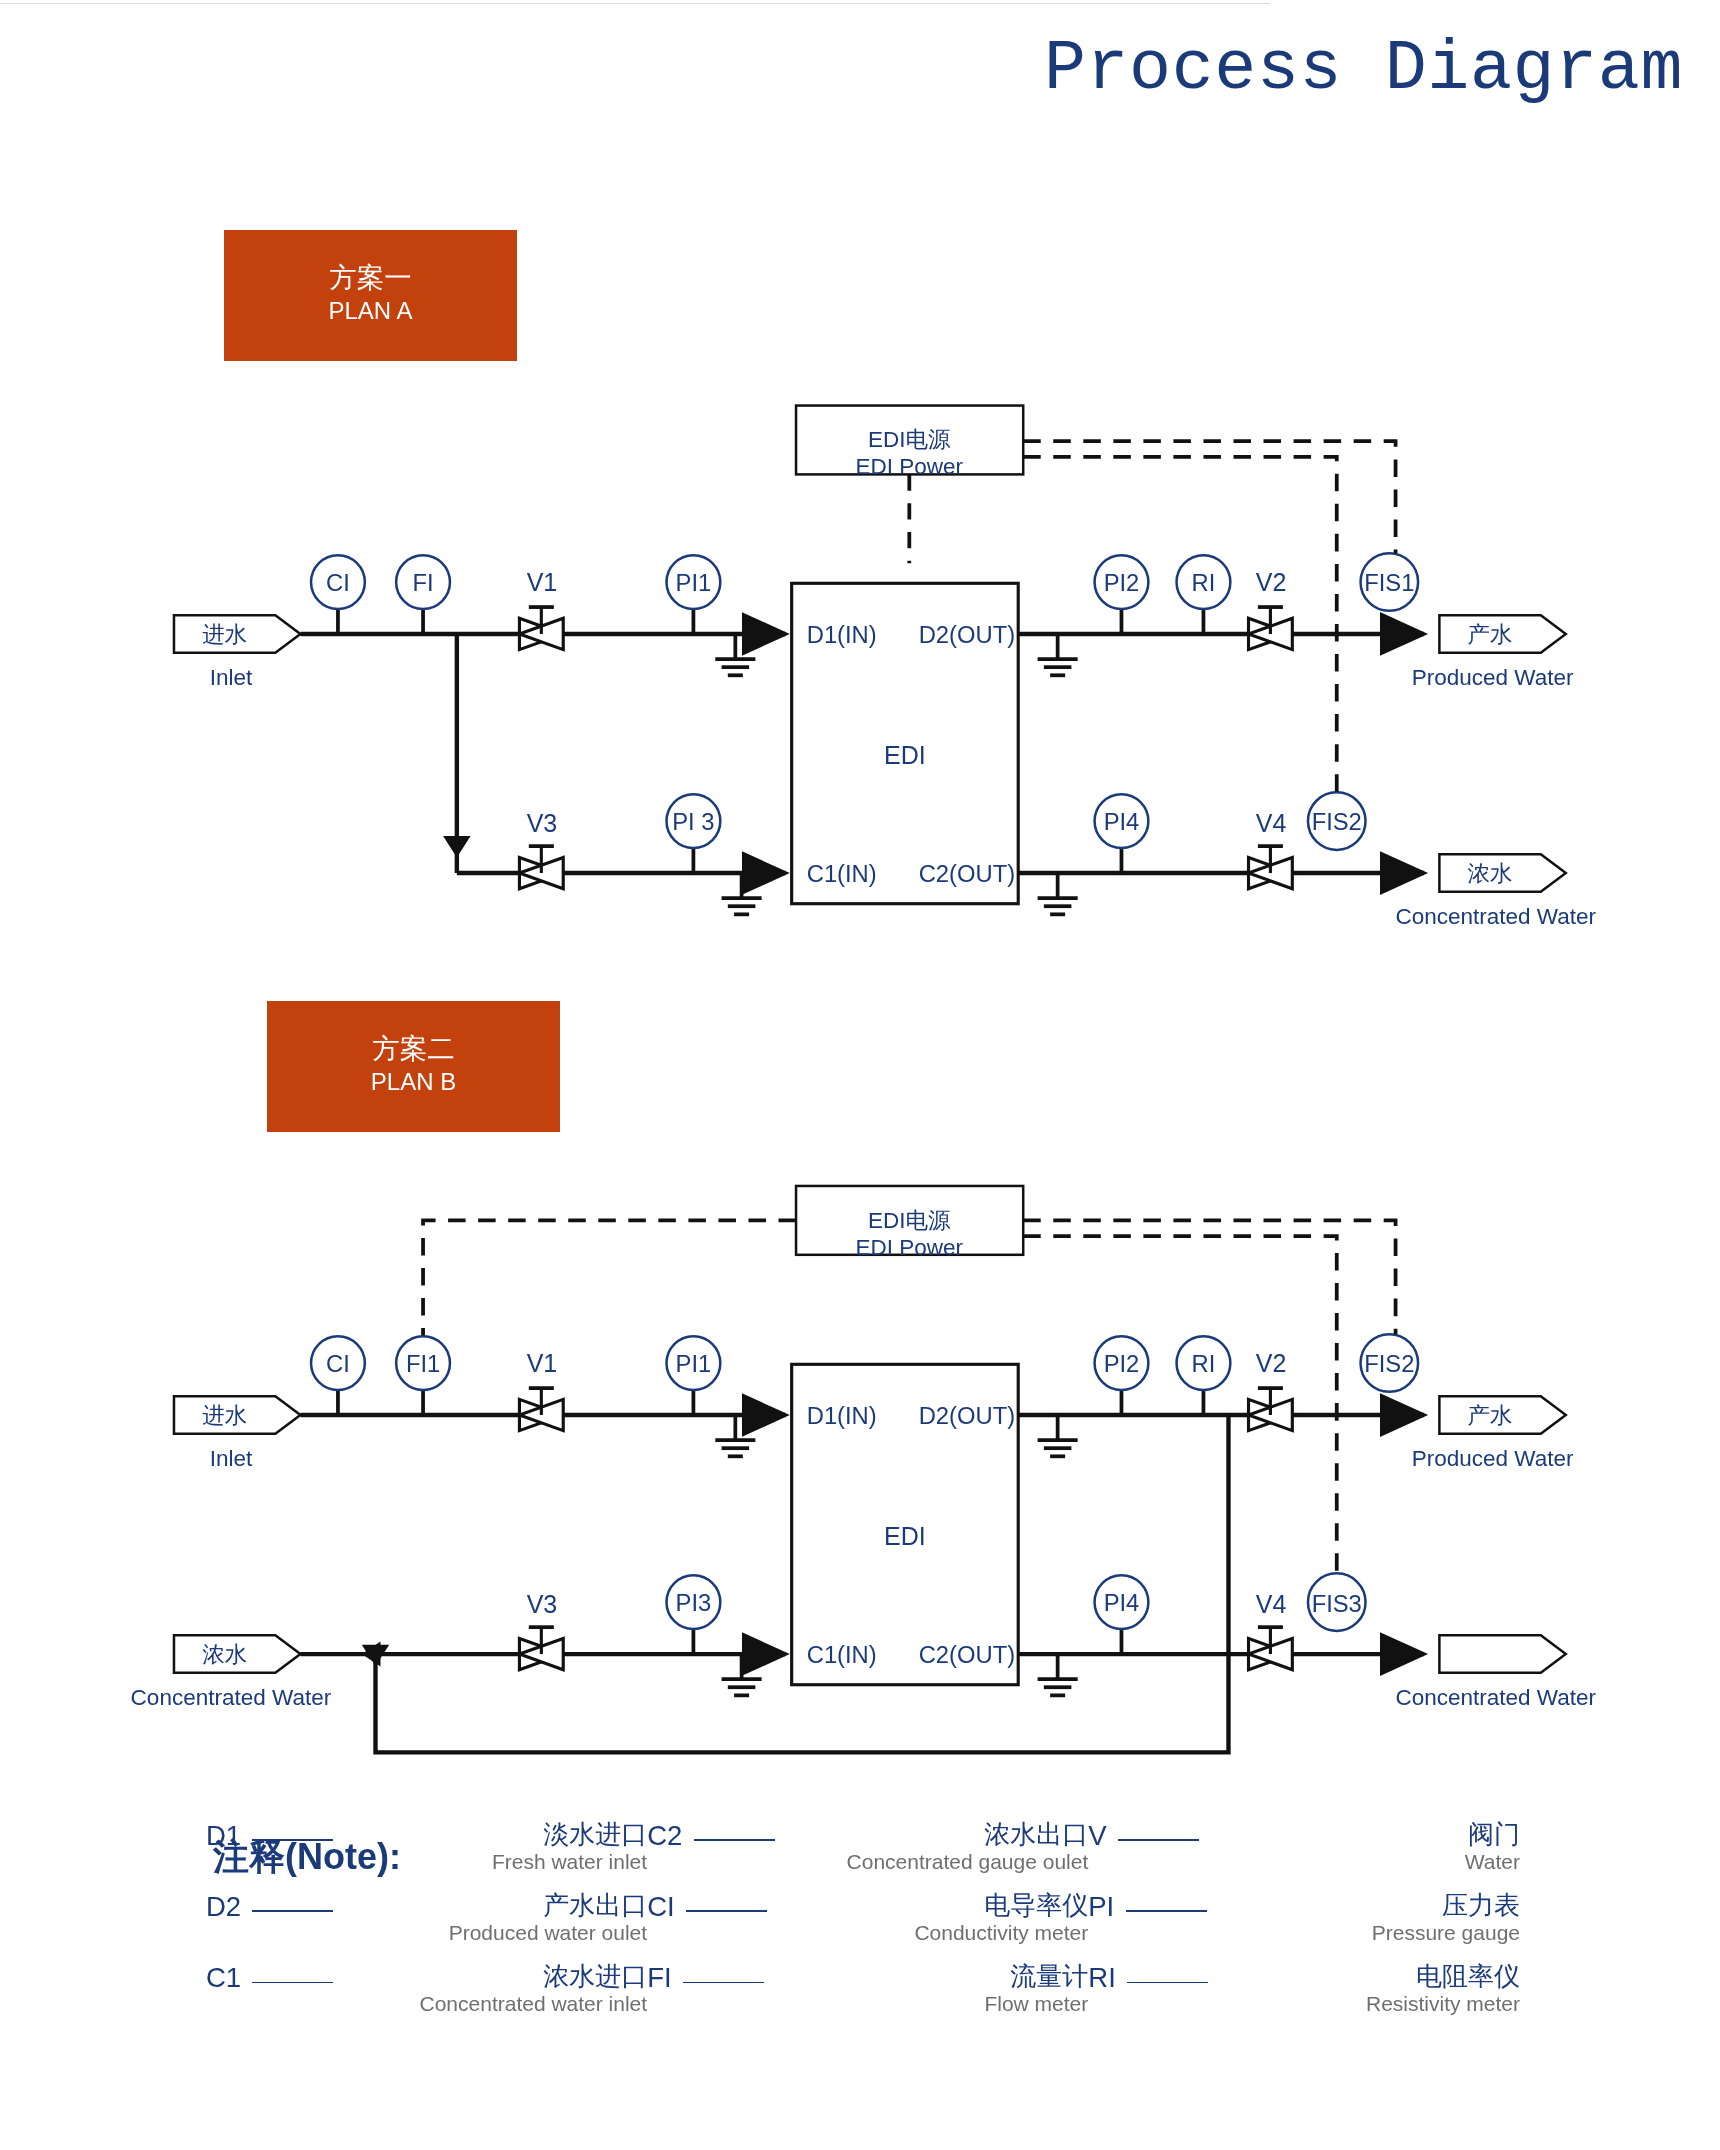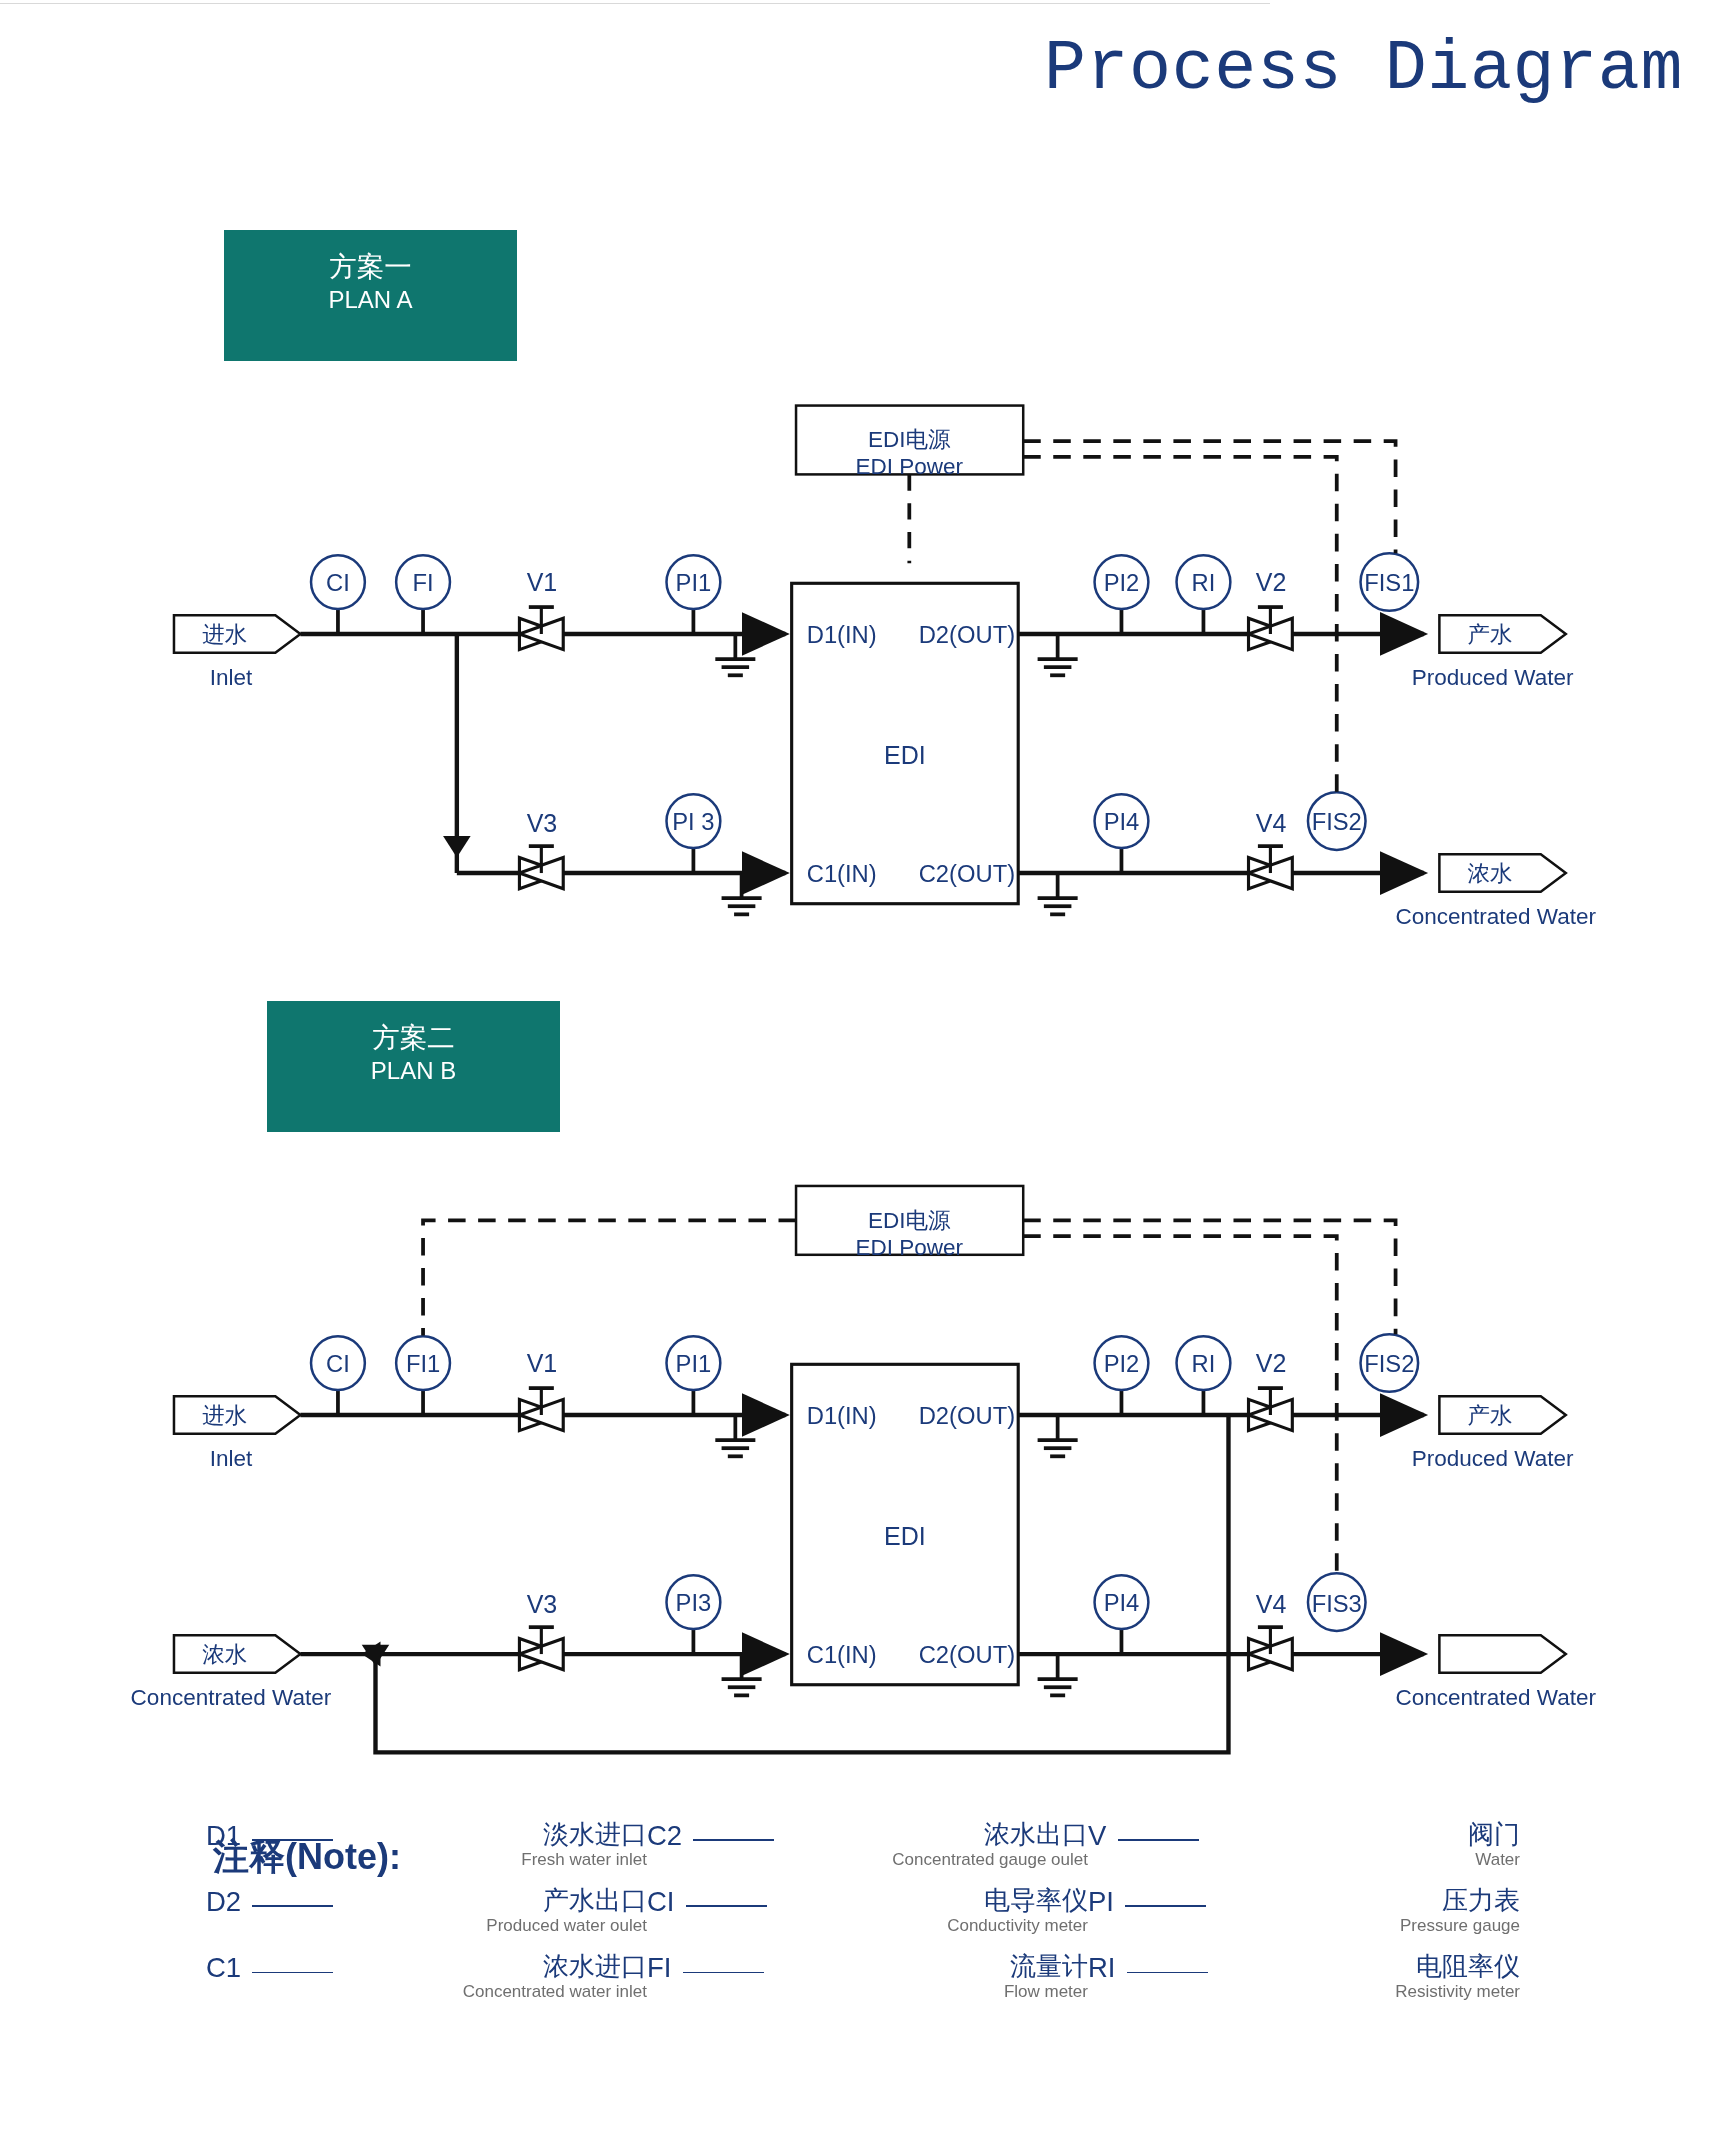--- a/index.html
+++ b/index.html
@@ -1,34 +1,34 @@
 <!DOCTYPE html>
 <html style="font-size:10px"><head>
 <meta charset="utf-8">
 <style>
   html,body{margin:0;padding:0;background:#ffffff;}
   body{width:1721px;height:2151px;position:relative;font-family:"Liberation Sans",sans-serif;}
   #topline{position:absolute;left:0;top:2.5px;width:1270px;height:1.9px;background:#d9d9d9;}
   #title{position:absolute;right:38px;top:30px;font-family:Liberation Mono, monospace;
          font-size:70px;color:#1b3a7a;letter-spacing:0.6px;white-space:nowrap;}
-  .planbox{position:absolute;background:#0f766e;color:#ffffff;text-align:center;
-           width:293px;height:131px;box-sizing:border-box;padding-top:20px;}
+  .planbox{position:absolute;background:#c2410c;color:#ffffff;text-align:center;
+           width:293px;height:131px;box-sizing:border-box;padding-top:31px;}
   .planbox .cn{font-size:27.5px;line-height:1.25;}
   .planbox .en{font-size:24px;line-height:1.3;}
   .diagram{position:absolute;left:0;top:0;width:1721px;height:2151px;pointer-events:none;}
   .ttl-note{position:absolute;left:213px;top:1833px;font-size:36px;font-weight:bold;color:#1b3a7a;}
   
   #notes{position:absolute;left:206px;top:1820px;width:1314px;}
   #notes table{border-collapse:collapse;width:100%;}
   #notes td{vertical-align:top;padding:0 0 16.3px 0;}
   .nkey{font-size:27.5px;color:#1b3a7a;width:75px;white-space:nowrap;}
   .dash{display:inline-block;width:81px;height:1.9px;background:#1b3a7a;vertical-align:3.8px;margin-left:11.3px;}
   .nval{text-align:right;width:325px;}
   .nval .cn{font-size:26px;color:#1b3a7a;line-height:1.1;}
-  .nval .en{font-size:17px;color:#6f6f6f;line-height:1.25;}
+  .nval .en{font-size:21px;color:#6f6f6f;line-height:1.25;}
   svg text{font-family:"Liberation Sans",sans-serif;}
 </style>
 </head>
 <body>
 
 <div id="topline"></div>
 
 <div id="title">Process Diagram</div>
 
 <div class="planbox" style="left:224px;top:230px;">

